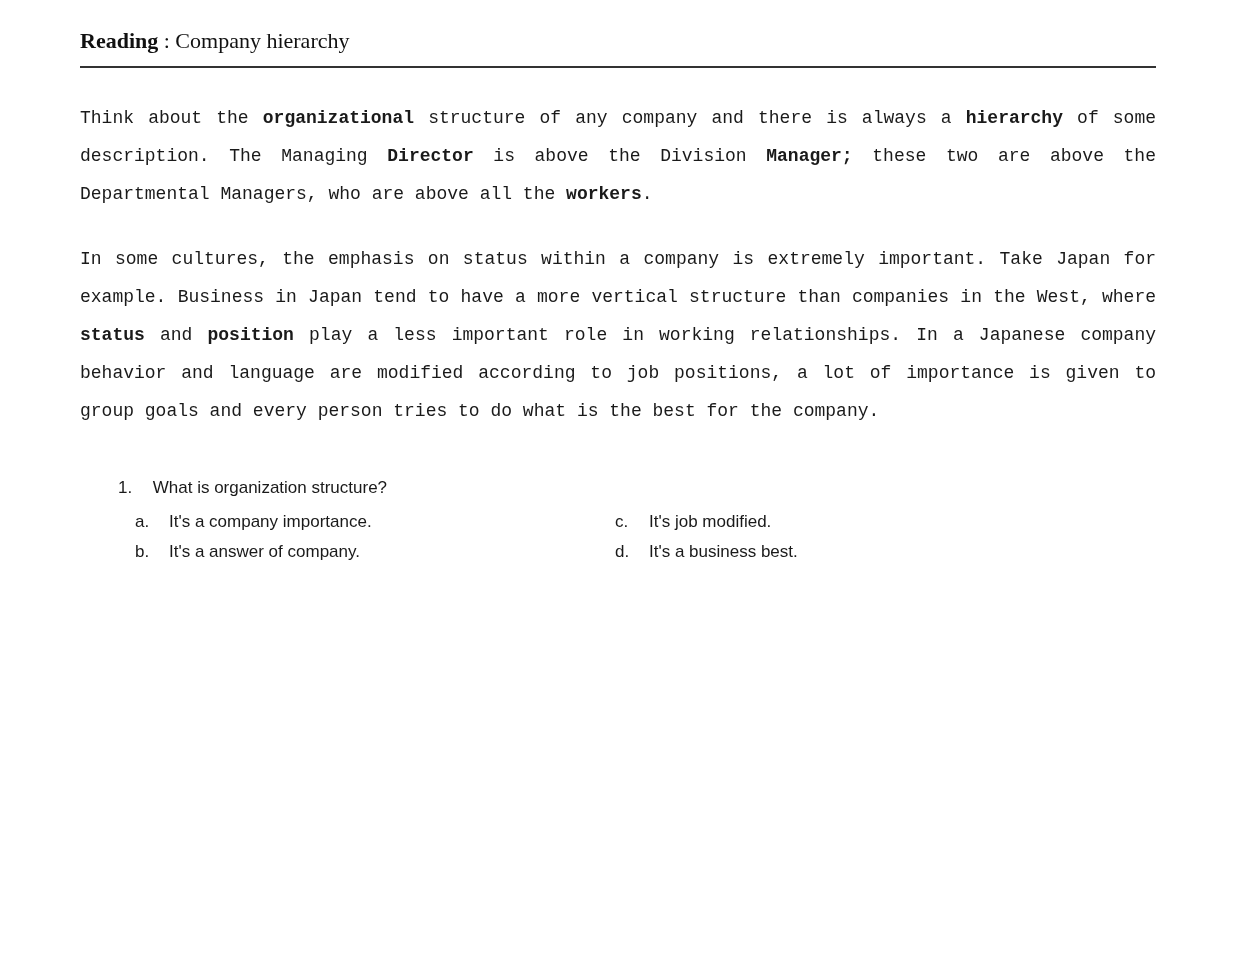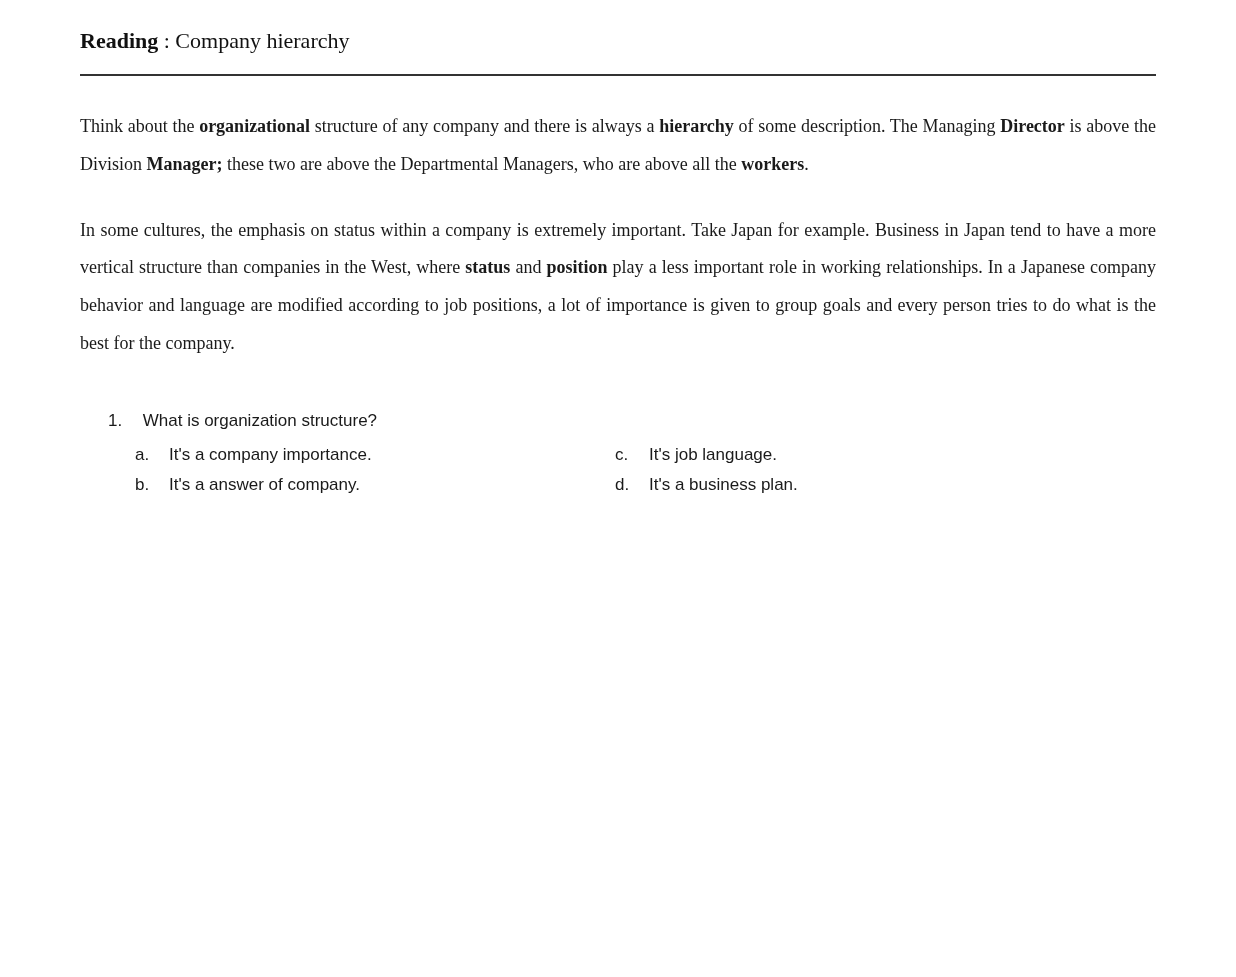--- a/index.html
+++ b/index.html
@@ -12,37 +12,38 @@
       background: #ffffff;
       font-family: Georgia, 'Times New Roman', serif;
       font-size: 18px;
       color: #1a1a1a;
       width: 1236px;
       min-height: 977px;
       padding: 28px 80px 60px 80px;
     }
 
     .header-section {
-      padding-bottom: 20px;
+      padding-bottom: 12px;
       border-bottom: 2px solid #333;
       margin-bottom: 32px;
     }
 
     .header-title {
       font-size: 22px;
       font-weight: normal;
       color: #111;
     }
 
     .header-title .bold-part {
       font-weight: bold;
     }
 
     .passage-body {
       margin-bottom: 48px;
+      font-family: Liberation Mono, monospace;
     }
 
     .passage-paragraph {
       line-height: 2.1;
       margin-bottom: 28px;
       text-align: justify;
     }
 
     .questions-section {
       margin-top: 20px;
@@ -56,21 +57,21 @@
     }
 
     .question-item {
       margin-bottom: 20px;
     }
 
     .question-text {
       font-family: Arial, sans-serif;
       font-size: 17px;
       margin-bottom: 14px;
-      margin-left: 28px;
+      margin-left: 38px;
     }
 
     .question-number {
       display: inline-block;
       width: 30px;
       font-family: Arial, sans-serif;
     }
 
     .answer-grid {
       display: grid;
@@ -123,26 +124,26 @@
       <span class="question-number">1.</span>
       <span>What is organization structure?</span>
     </div>
     <div class="answer-grid">
       <div class="answer-option">
         <span class="answer-letter">a.</span>
         <span>It's a company importance.</span>
       </div>
       <div class="answer-option">
         <span class="answer-letter">c.</span>
-        <span>It's job language.</span>
+        <span>It's job modified.</span>
       </div>
       <div class="answer-option">
         <span class="answer-letter">b.</span>
         <span>It's a answer of company.</span>
       </div>
       <div class="answer-option">
         <span class="answer-letter">d.</span>
-        <span>It's a business plan.</span>
+        <span>It's a business best.</span>
       </div>
     </div>
   </div>
 
 </div>
 
 </body></html>

